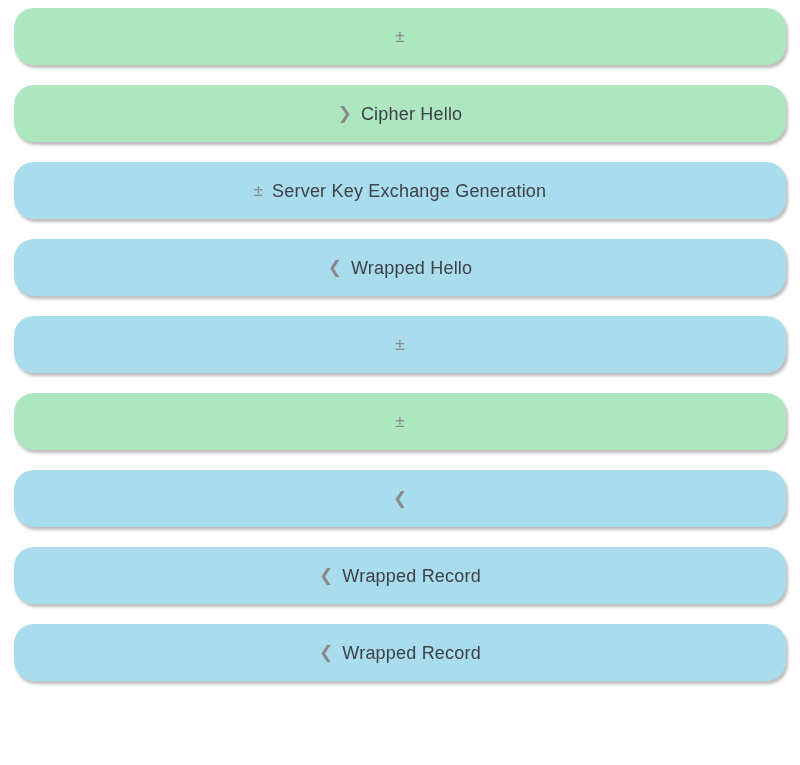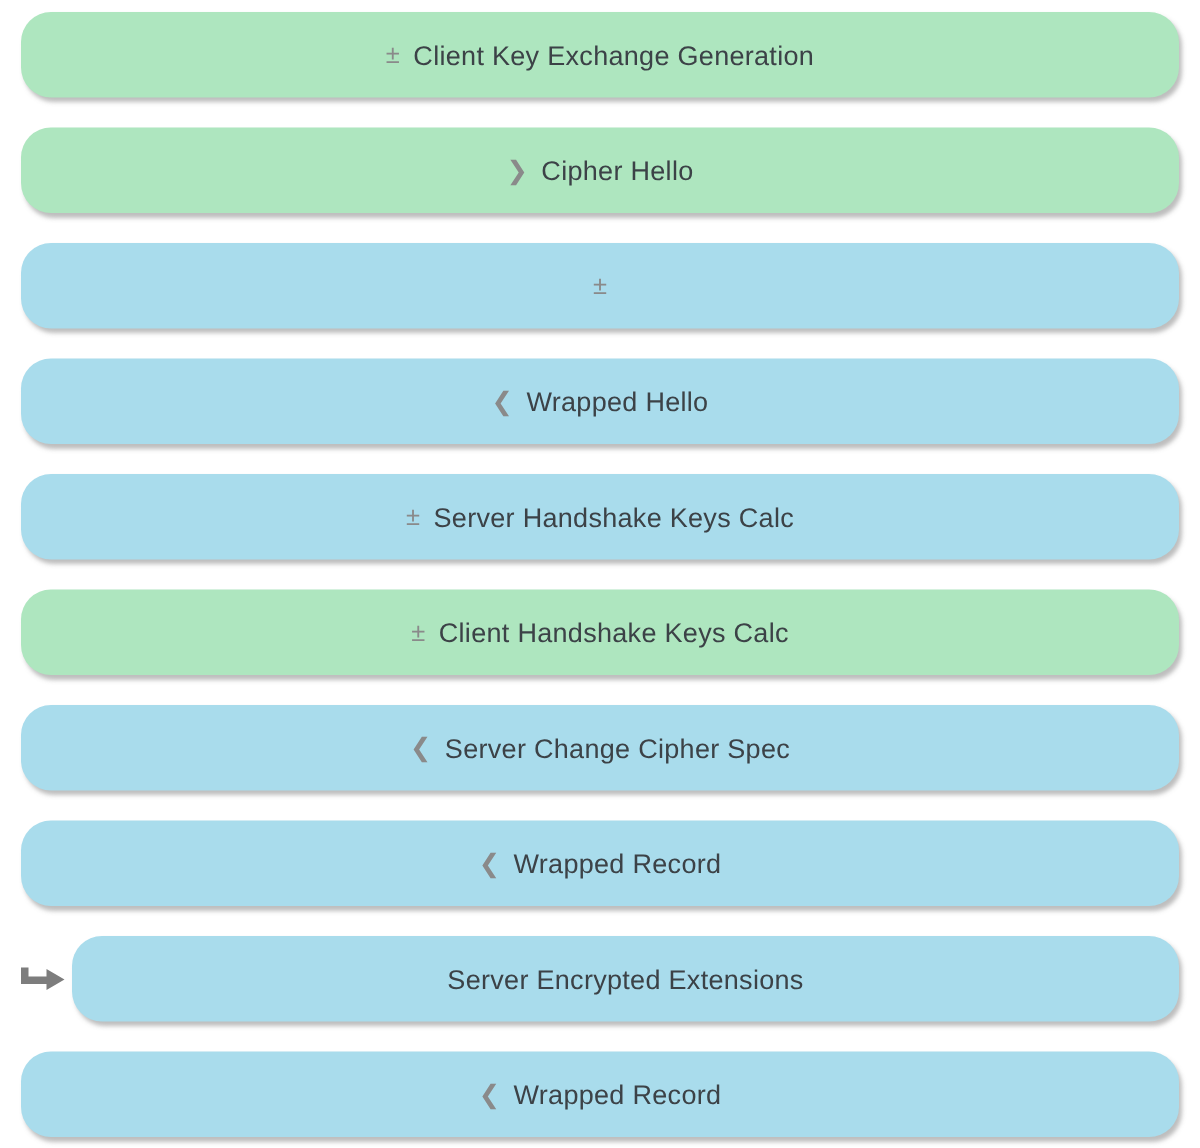--- a/index.html
+++ b/index.html
@@ -61,90 +61,76 @@
   }
 </style>
 </head>
 <body style="--bg-color: #ffffff; --client-color: #aee6bf; --server-color: #a9dcec; --text-color: #3c4247; --icon-color: #8a8a8a;">
 
 <div class="records" id="records">
   <div class="row">
 
     <div class="record client">
       <span class="record-icon">±</span>
-      <span class="record-label">Client Key Exchange Generation</span>
     </div>
   </div>
 
   <div class="row">
 
     <div class="record client">
       <span class="record-icon">❯</span>
       <span class="record-label">Cipher Hello</span>
     </div>
   </div>
 
   <div class="row">
 
     <div class="record server">
       <span class="record-icon">±</span>
+      <span class="record-label">Server Key Exchange Generation</span>
     </div>
   </div>
 
   <div class="row">
 
     <div class="record server">
       <span class="record-icon">❮</span>
       <span class="record-label">Wrapped Hello</span>
     </div>
   </div>
 
   <div class="row">
 
     <div class="record server">
       <span class="record-icon">±</span>
-      <span class="record-label">Server Handshake Keys Calc</span>
     </div>
   </div>
 
   <div class="row">
 
     <div class="record client">
       <span class="record-icon">±</span>
-      <span class="record-label">Client Handshake Keys Calc</span>
     </div>
   </div>
 
   <div class="row">
 
     <div class="record server">
       <span class="record-icon">❮</span>
-      <span class="record-label">Server Change Cipher Spec</span>
     </div>
   </div>
 
   <div class="row">
 
     <div class="record server">
       <span class="record-icon">❮</span>
       <span class="record-label">Wrapped Record</span>
     </div>
   </div>
 
-  <div class="row">
-    <span class="pointer">
-      <svg width="30" height="22" viewBox="0 0 30 22" aria-hidden="true">
-        <polygon class="arrow-shape" points="0,3 5,3 5,9 17,9 17,4 29,11 17,18 17,14 0,14" fill="#7d7d7d"></polygon>
-      </svg>
-    </span>
-    <div class="record server">
-
-      <span class="record-label">Server Encrypted Extensions</span>
-    </div>
-  </div>
 
   <div class="row">
 
     <div class="record server">
       <span class="record-icon">❮</span>
       <span class="record-label">Wrapped Record</span>
     </div>
   </div>
 </div>
 

